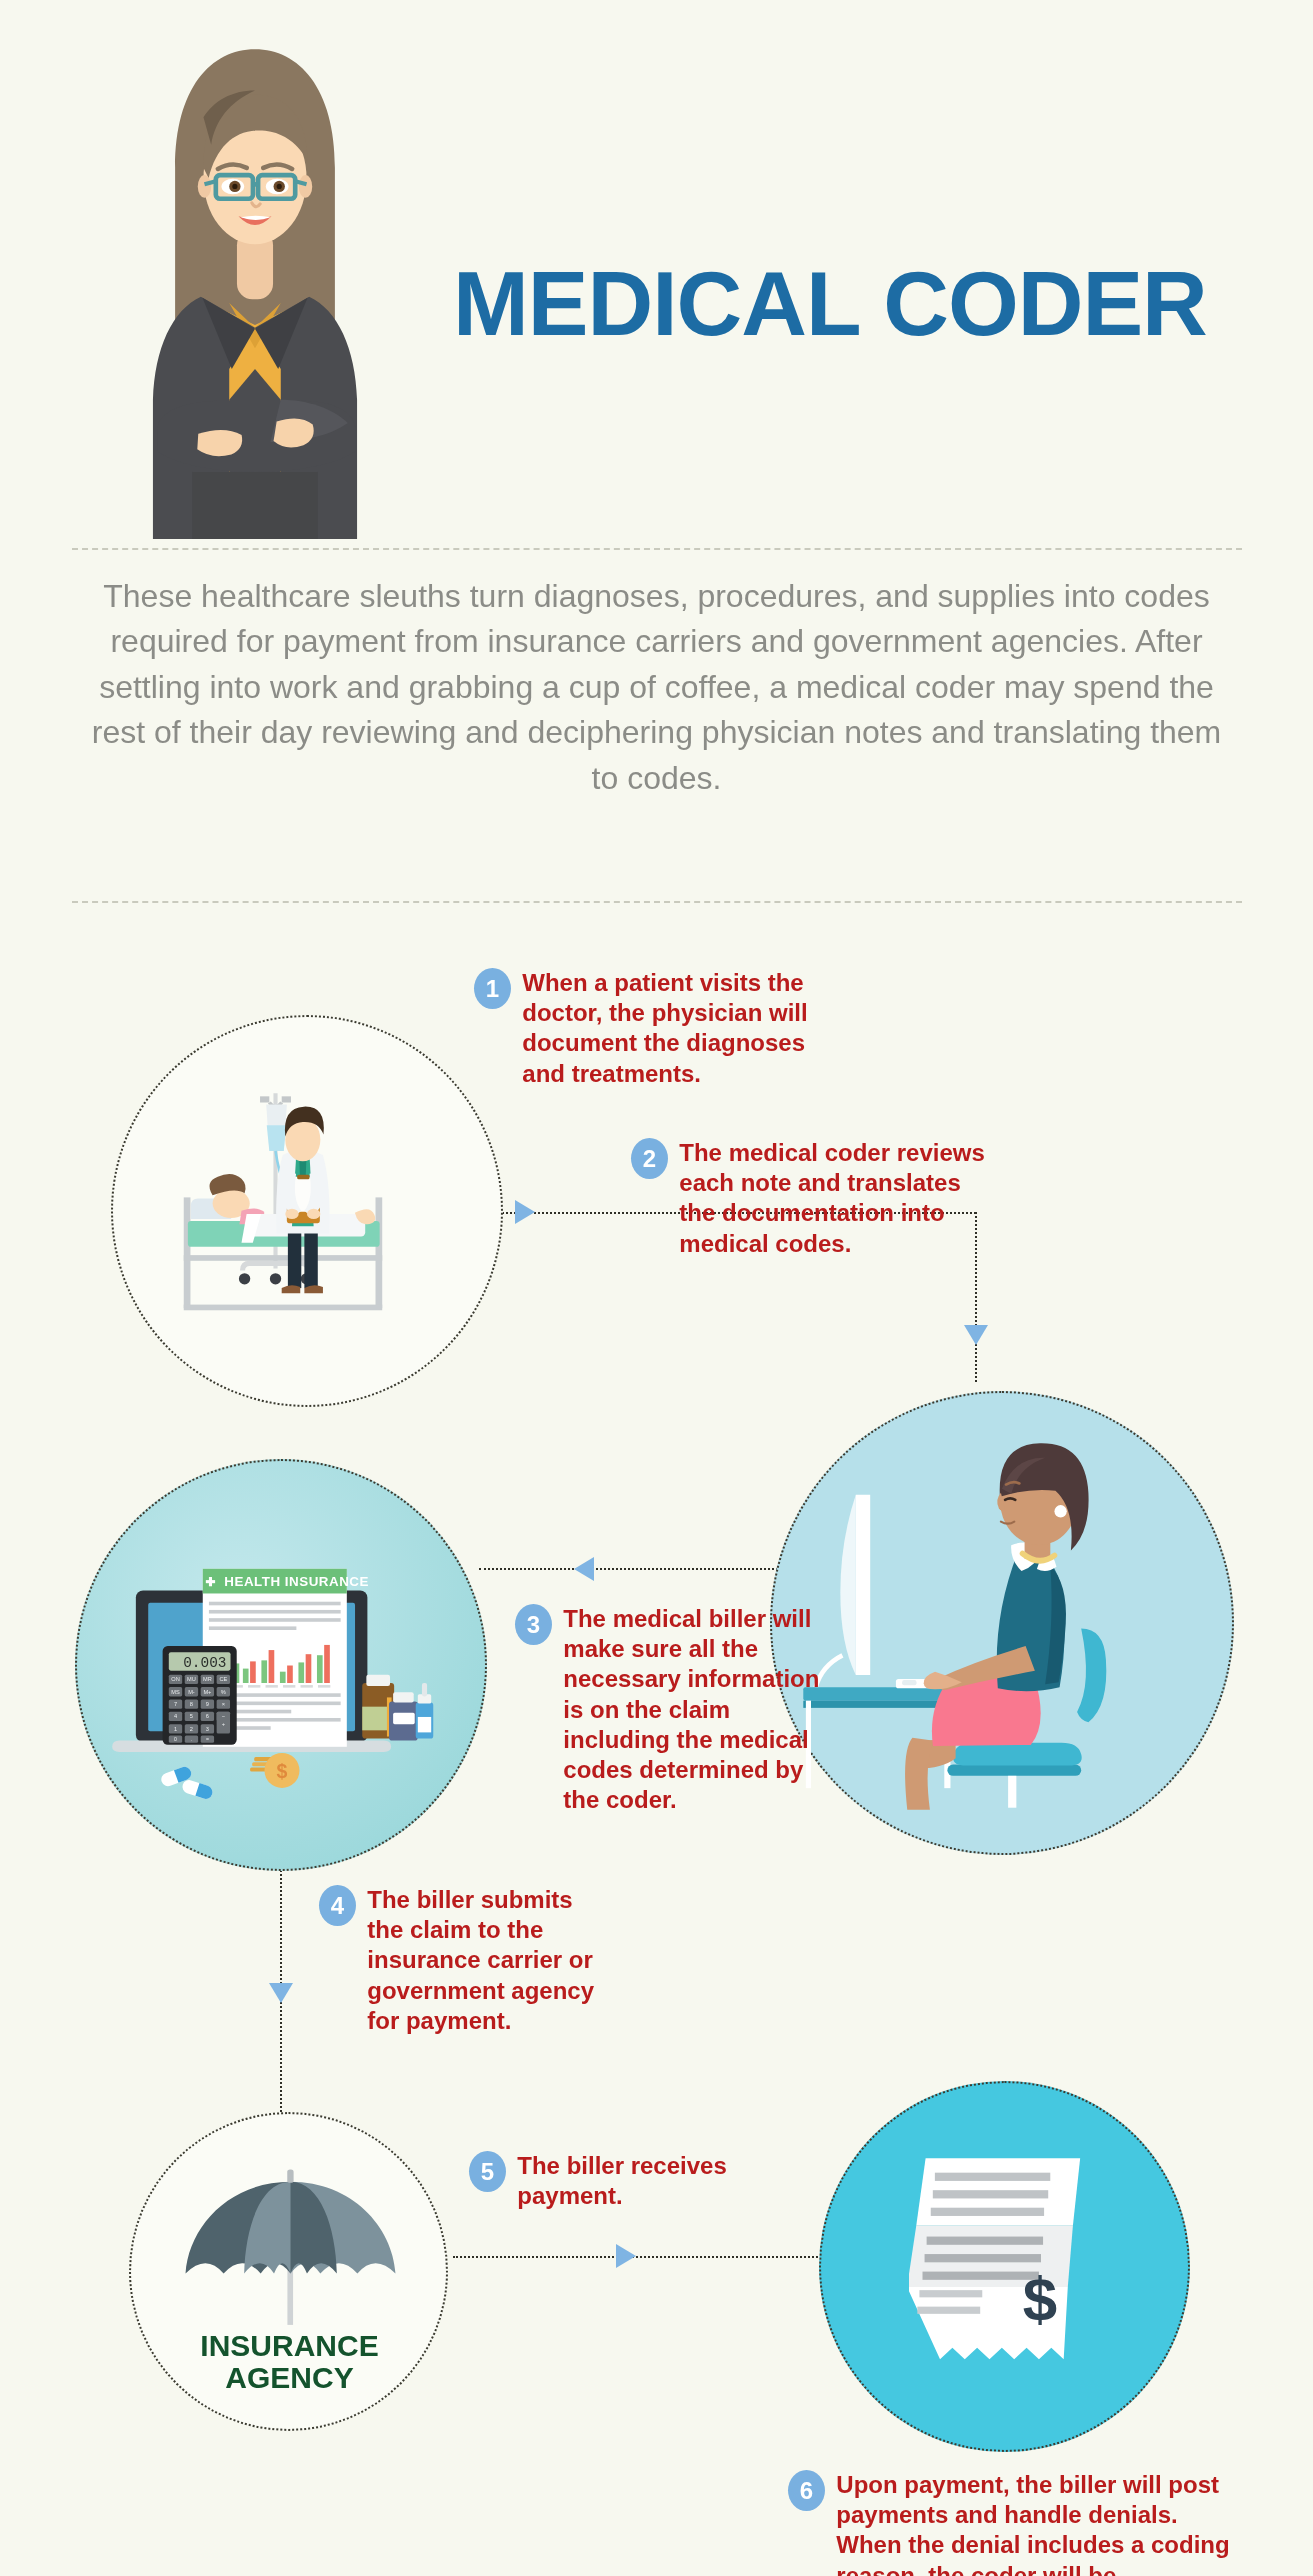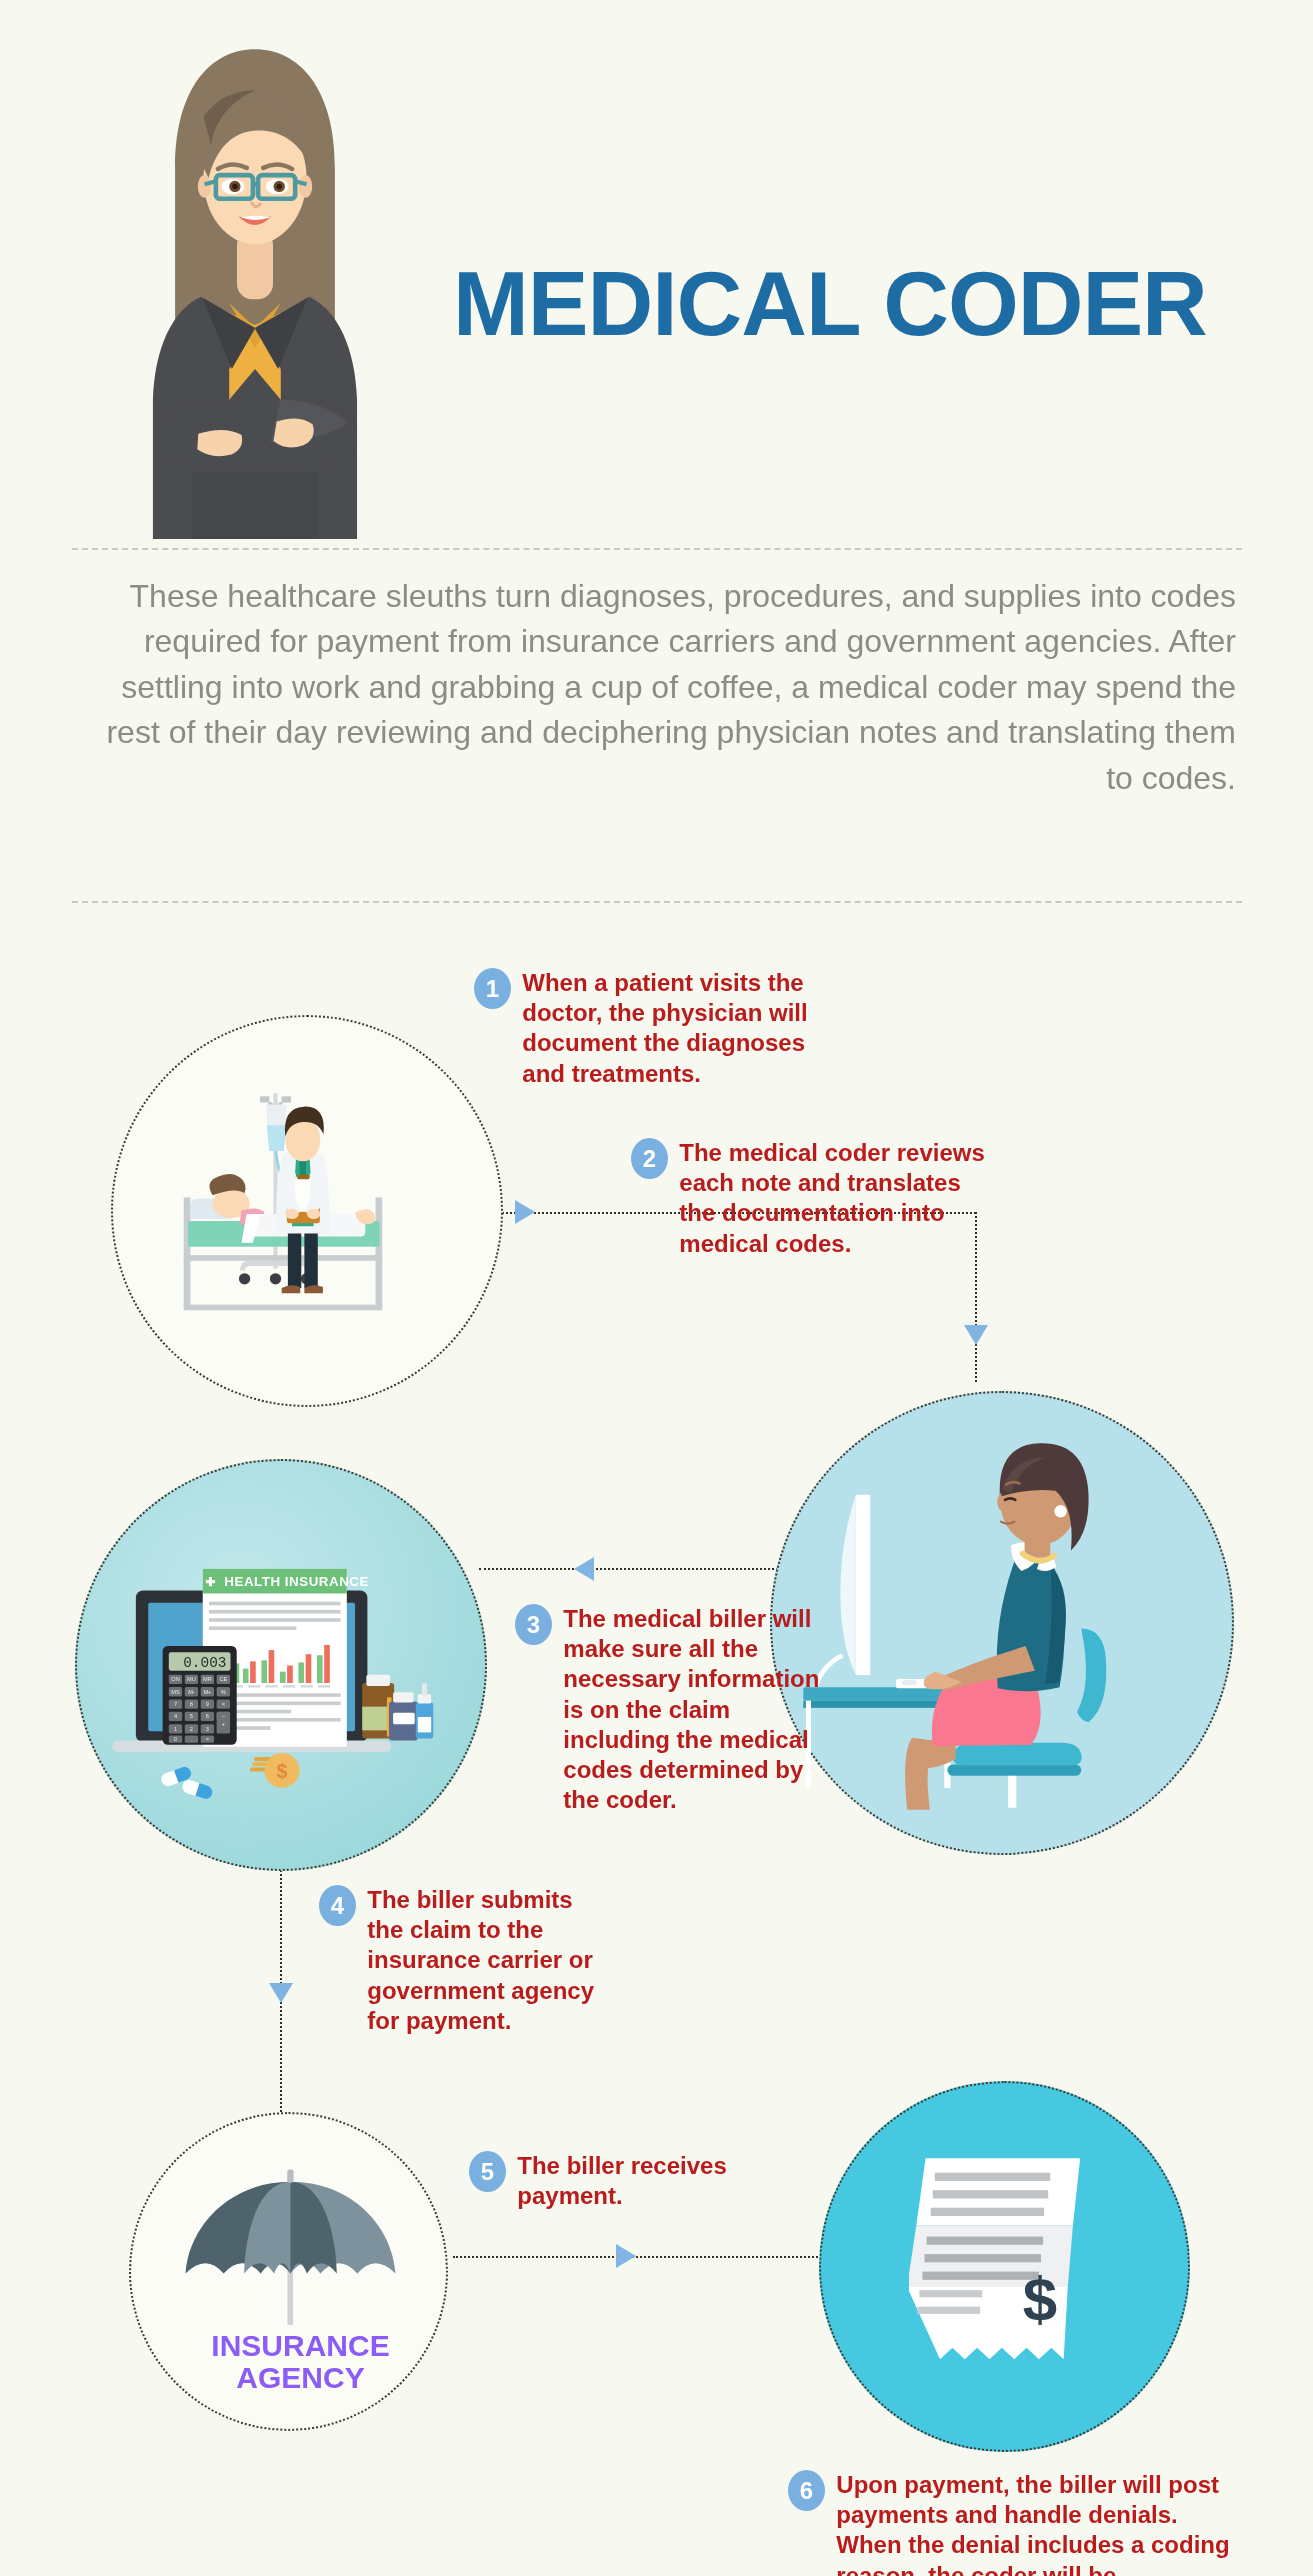--- a/index.html
+++ b/index.html
@@ -34,21 +34,20 @@
 
   
   .intro{position:absolute;left:77px;top:574px;width:1159px;text-align:center;}
   .intro h2{
     margin:0 0 8.2px 0;font-size:35px;font-weight:700;color:#6d6e6b;
     font-family:"Liberation Sans Narrow","Liberation Sans",sans-serif;
   }
   .intro p{
     margin:0;font-size:32px;line-height:1.42;color:#8b8c87;font-weight:300;
     font-family:"Liberation Sans Narrow","Liberation Sans",sans-serif;
-    text-align:right;
   }
 
   
   .flow{position:absolute;left:0;top:927px;width:1314px;height:1716px;}
 
   .circle{position:absolute;border-radius:50%;}
   .circle.dotted{border:2.6px dotted #3b3b30;box-sizing:border-box;}
 
   
   .c1{left:111px;top:88px;width:392px;height:392px;background:#fbfcf6;}
@@ -443,23 +442,23 @@
 
     <div class="circle dotted c4">
       <svg class="ill" style="left:36px;top:46px;width:247px;height:232px;" viewBox="0 0 480 450">
         <rect x="234" y="20" width="11" height="300" fill="#cfd3d5"></rect>
         <path d="M240 42 C120 42 42 130 36 220 q40 -40 74 0 q36 -40 72 0 q28 -40 58 0 z" fill="#4f636c"></path>
         <path d="M240 42 C360 42 438 130 444 220 q-40 -40 -74 0 q-36 -40 -72 0 q-28 -40 -58 0 z" fill="#7d929c"></path>
         <path d="M240 42 C182 42 152 130 150 220 q32 -40 58 0 q16 -40 32 0 z" fill="#7d929c"></path>
         <path d="M240 42 C298 42 328 130 330 220 q-32 -40 -58 0 q-16 -40 -32 0 z" fill="#4f636c"></path>
         <rect x="234" y="18" width="12" height="26" rx="5" fill="#b7bdc0"></rect>
       </svg>
-      <div style="position:absolute;left:12px;bottom:36px;width:100%;text-align:center;
+      <div style="position:absolute;left:1px;bottom:36px;width:100%;text-align:center;
                   font-family:'Liberation Sans Narrow','Liberation Sans',sans-serif;
-                  font-size:30px;font-weight:700;color:#8b5cf6;line-height:1.05;">
+                  font-size:30px;font-weight:700;color:#14532d;line-height:1.05;">
         <div>INSURANCE</div>
         <div>AGENCY</div>
       </div>
     </div>
 
     <div class="circle dotted c5">
       <svg class="ill" style="left:88px;top:67px;width:196px;height:237px;" viewBox="0 0 380 460">
         <path d="M32 16 h300 l-14 130 h-304 z" fill="#ffffff"></path>
         <path d="M14 146 h304 l-10 120 h-312 z" fill="#eef0f1"></path>
         <path d="M-4 266 h312 l-8 140 l-24 -22 l-24 22 l-24 -22 l-24 22 l-24 -22 l-24 22 l-24 -22 l-24 22 l-24 -22 l-24 22 z" fill="#ffffff"></path>

